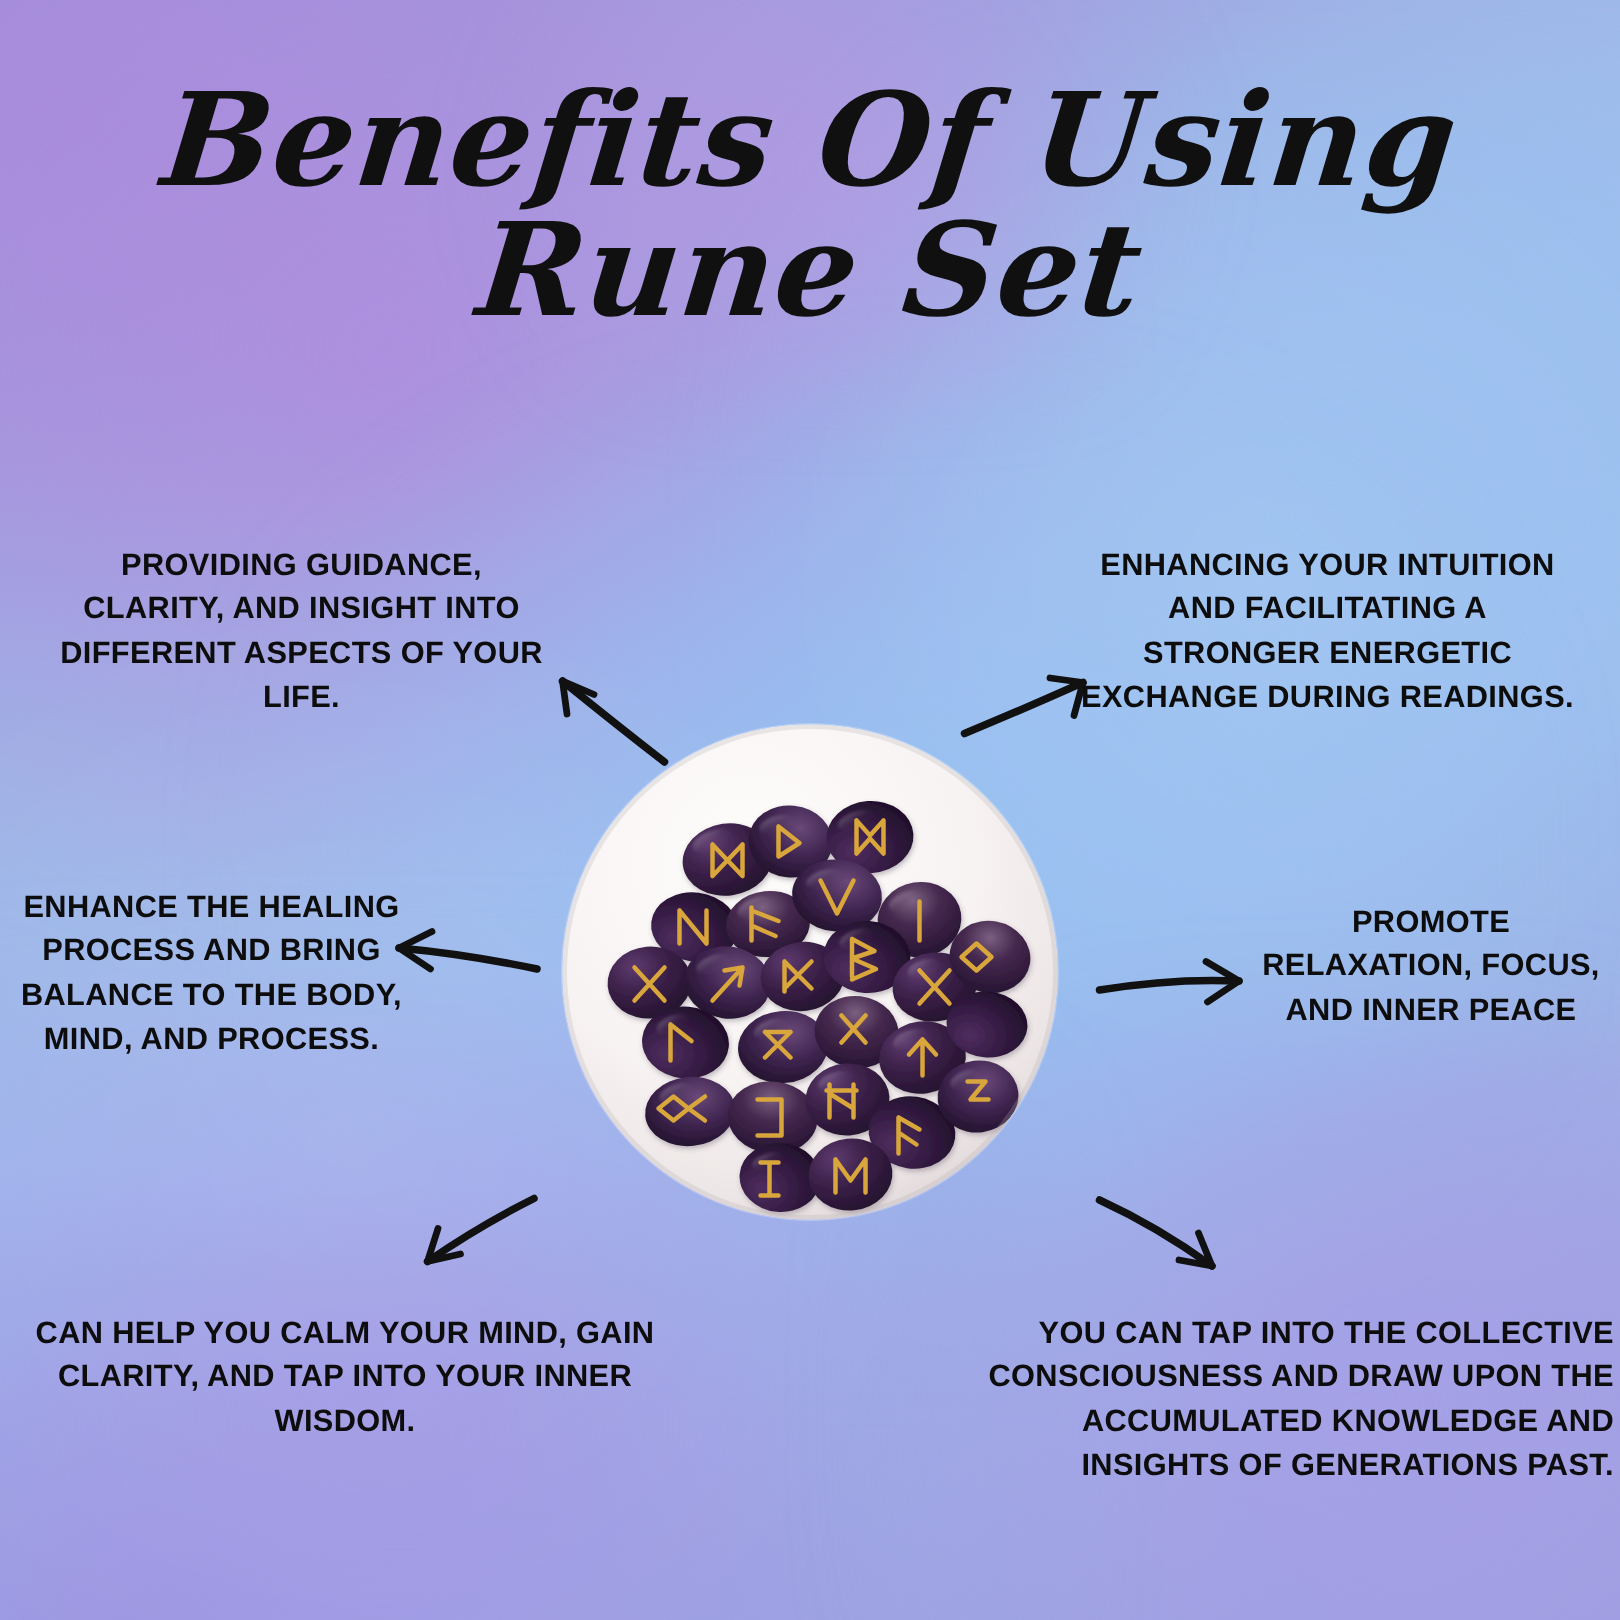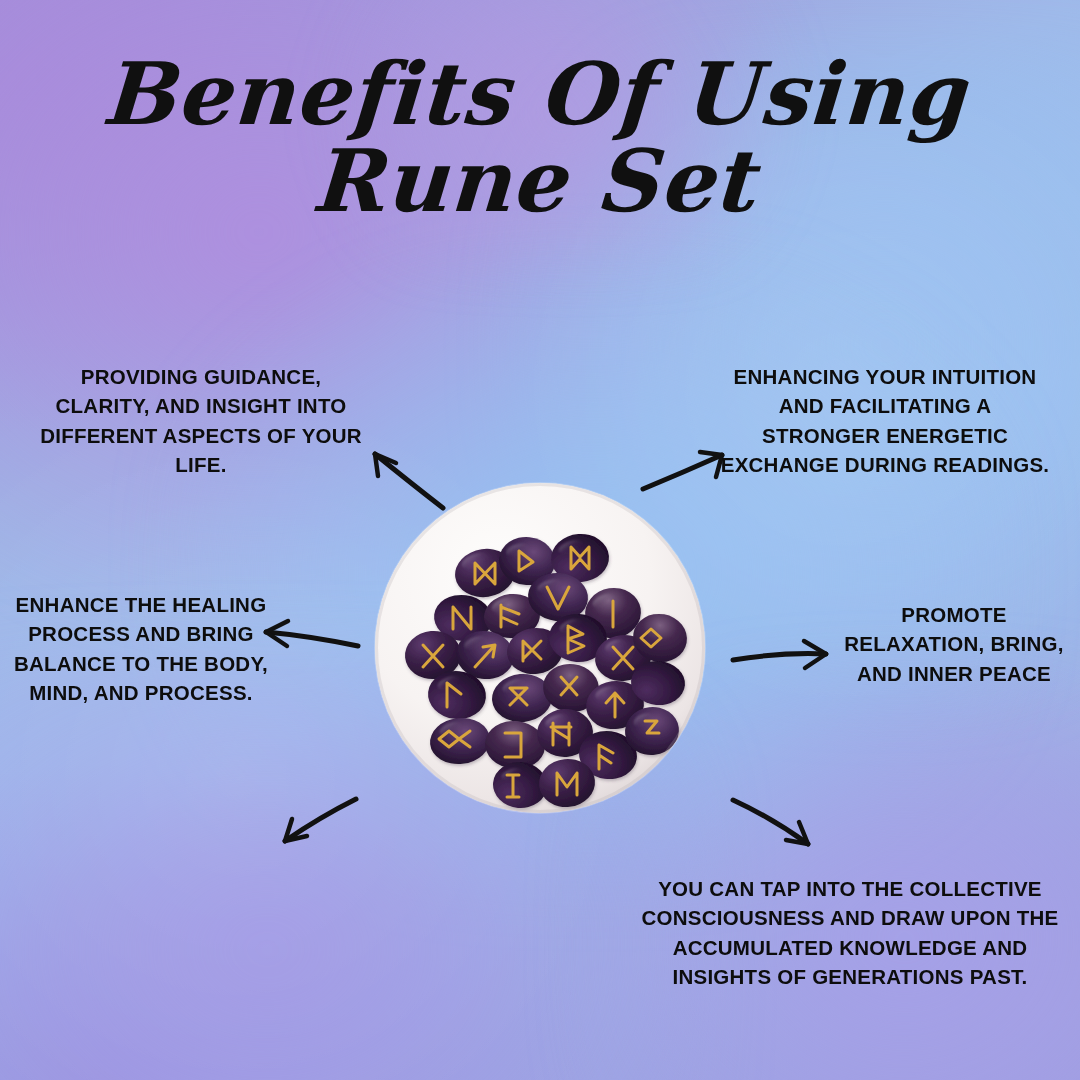--- a/index.html
+++ b/index.html
@@ -126,21 +126,21 @@
     line-height: 1.43;
     letter-spacing: 0.25px;
     text-align: center;
     z-index: 5;
   }
   .c-tl { left: 36px;  top: 362px; width: 330px; }
   .c-tr { left: 720px; top: 362px; width: 330px; }
   .c-ml { left: 10px;  top: 590px; width: 262px; }
   .c-mr { left: 838px; top: 600px; width: 232px; }
   .c-bl { left: 20px;  top: 874px; width: 420px; }
-  .c-br { left: 624px; top: 874px; width: 452px; }
+  .c-br { left: 624px; top: 874px; width: 452px; text-align: right; }
 
   
   .arrows {
     position: absolute;
     inset: 0;
     z-index: 5;
     pointer-events: none;
   }
   .arrows svg { display: block; width: 1080px; height: 1080px; }
 </style>
@@ -359,18 +359,19 @@
       </g>
     </svg>
   </div>
 
   <div class="callout c-tl">PROVIDING GUIDANCE, CLARITY, AND INSIGHT INTO DIFFERENT ASPECTS OF YOUR LIFE.</div>
 
   <div class="callout c-tr">ENHANCING YOUR INTUITION AND FACILITATING A STRONGER ENERGETIC EXCHANGE DURING READINGS.</div>
 
   <div class="callout c-ml">ENHANCE THE HEALING PROCESS AND BRING BALANCE TO THE BODY, MIND, AND PROCESS.</div>
 
-  <div class="callout c-mr">PROMOTE RELAXATION, BRING, AND INNER PEACE</div>
-
+  <div class="callout c-mr">PROMOTE RELAXATION, FOCUS, AND INNER PEACE</div>
+
+  <div class="callout c-bl">CAN HELP YOU CALM YOUR MIND, GAIN CLARITY, AND TAP INTO YOUR INNER WISDOM.</div>
 
   <div class="callout c-br">YOU CAN TAP INTO THE COLLECTIVE CONSCIOUSNESS AND DRAW UPON THE ACCUMULATED KNOWLEDGE AND INSIGHTS OF GENERATIONS PAST.</div>
 
 </div>
 
 </body></html>

